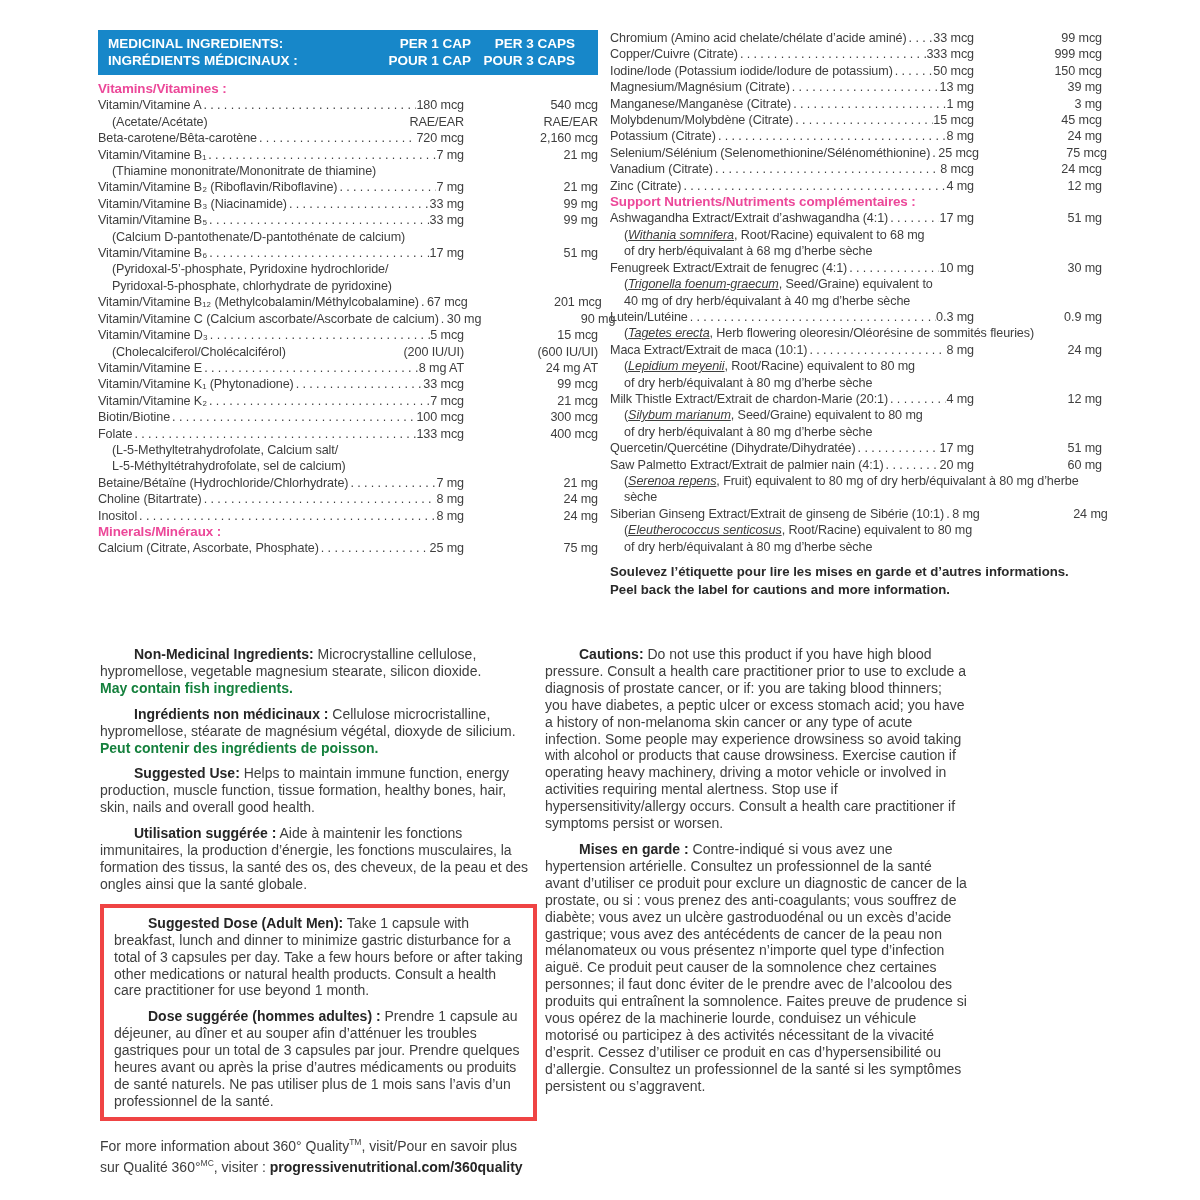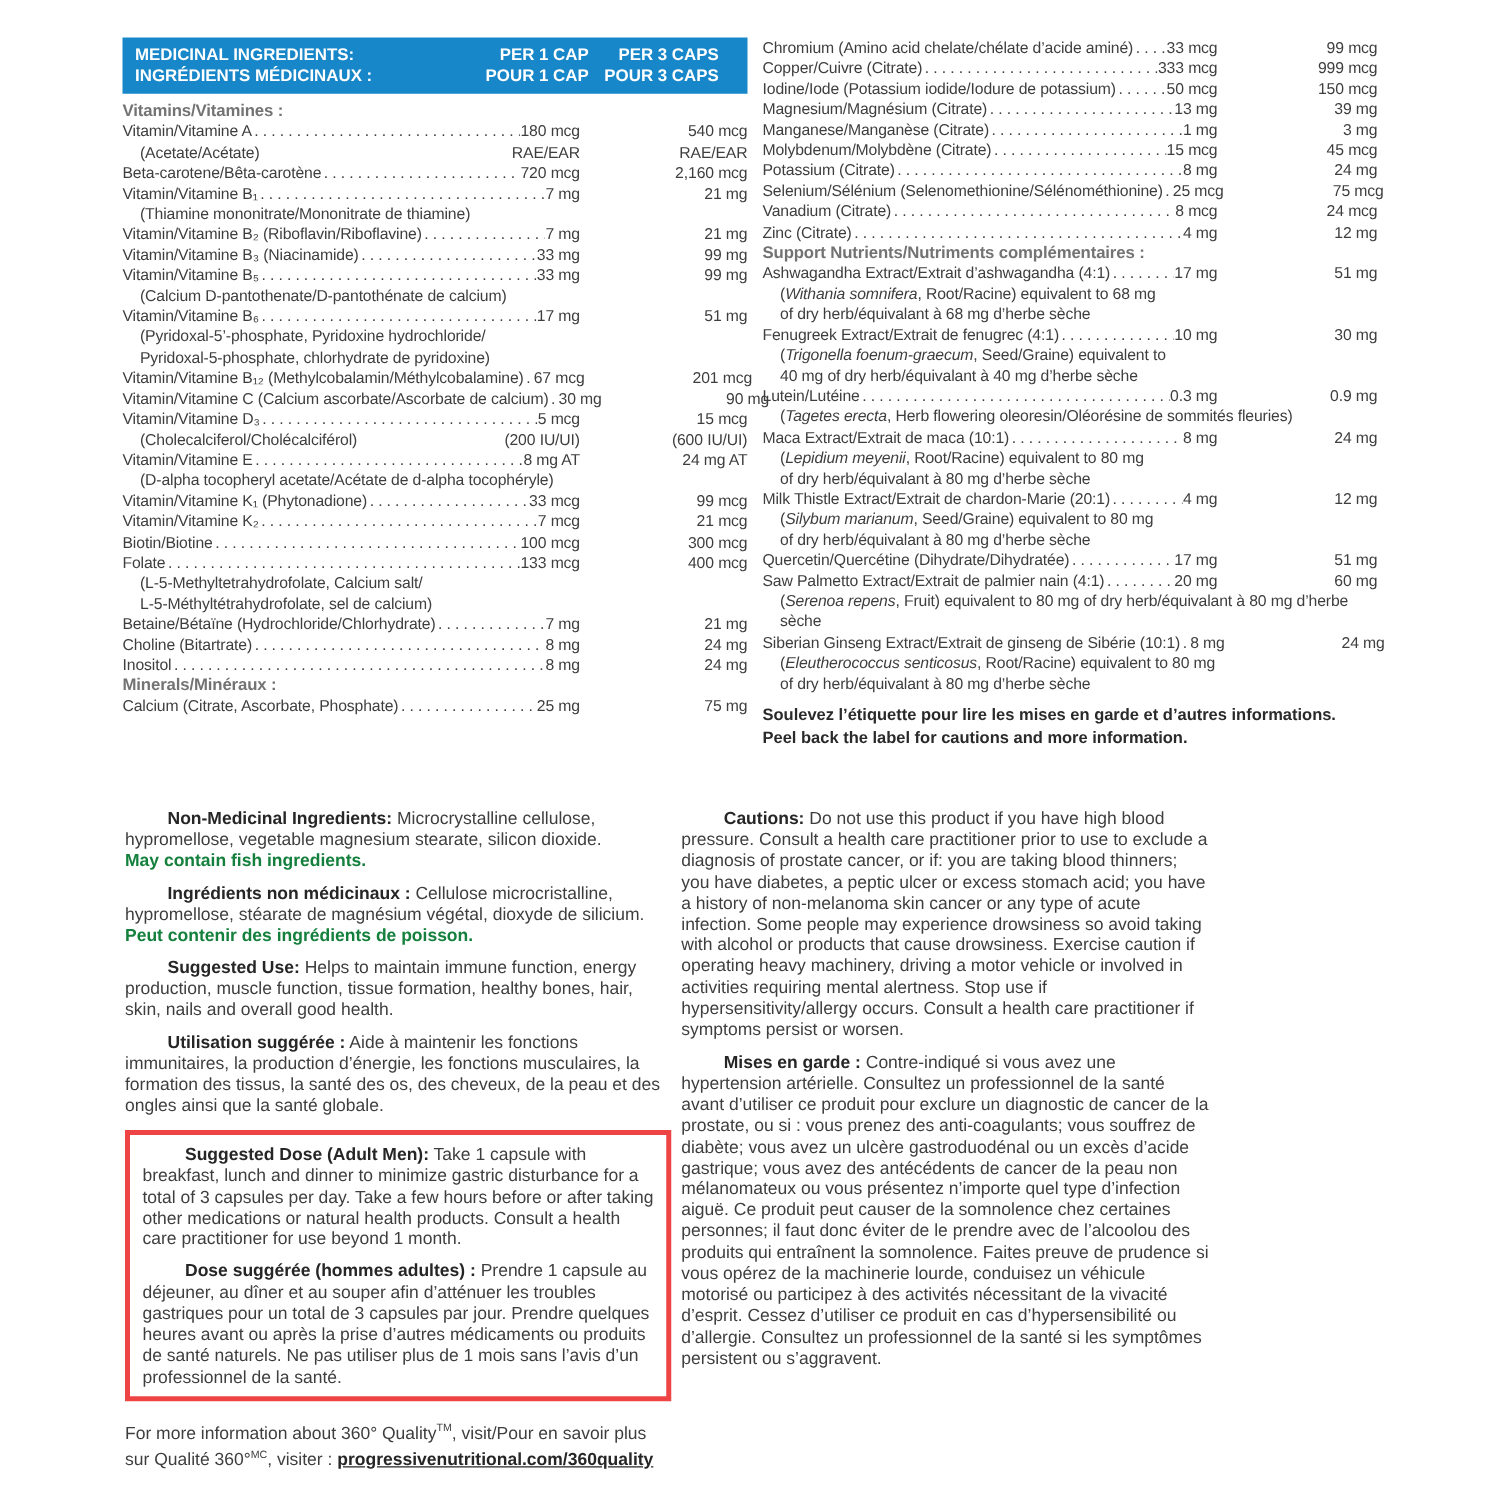--- a/index.html
+++ b/index.html
@@ -8,40 +8,40 @@
   
   .col-left{position:absolute;left:98px;top:30px;width:500px;}
   .col-right{position:absolute;left:610px;top:30px;width:492px;}
   .bar{display:flex;background:#1787c9;color:#fff;font-weight:bold;font-size:13.5px;
        line-height:16.5px;padding:6px 23px 6px 10px;}
   .bar .bt{flex:1;}
   .bar .b1{text-align:right;white-space:nowrap;}
   .bar .b3{width:104px;text-align:right;white-space:nowrap;flex:none;}
   .rows{margin-top:6px;font-size:12.6px;line-height:16.4px;letter-spacing:-0.1px;}
   .col-right .rows{margin-top:0;}
-  .sec{color:#737373;font-weight:bold;font-size:13.4px;}
+  .sec{color:#ec4899;font-weight:bold;font-size:13.4px;}
   .r{display:flex;align-items:baseline;}
   .r .nm{white-space:nowrap;}
   .r .dots{flex:1;min-width:4px;overflow:hidden;white-space:nowrap;padding:0 2px;}
   .r .a1{white-space:nowrap;}
   .r .a3{width:102px;flex:none;text-align:right;white-space:nowrap;padding-left:32px;}
   .col-right .r .a3{width:96px;}
   .sub{padding-left:14px;}
-  i.lat{font-style:italic;}
+  i.lat{font-style:italic;text-decoration:underline;}
   .tnotes{margin-top:8px;font-weight:bold;color:#2a2a2a;font-size:13.2px;line-height:17.5px;}
   
   .bcol-left{position:absolute;left:100px;top:646px;width:437px;}
   .bcol-right{position:absolute;left:545px;top:646px;width:422px;}
   .para{font-size:14px;line-height:16.9px;margin:0 0 9px 0;color:#3e3e3e;}
   .lead{font-weight:bold;color:#262626;padding-left:34px;}
   .boldline{display:block;font-weight:bold;color:#15803d;}
   .dose-box{border:4px solid #ef4444;padding:7px 10px;margin:11px 0 13px 0;}
   .dose-box .para:last-child{margin-bottom:0;}
   .sup{font-size:8.5px;vertical-align:6px;}
-  .url{font-weight:bold;color:#262626;text-decoration:underline;}
+  .url{font-weight:bold;color:#262626;}
 </style>
 </head>
 <body>
 
 <div class="label">
 
   <div class="col-left">
     <div class="bar">
       <div class="bt">
         <div>MEDICINAL INGREDIENTS:</div>
@@ -133,21 +133,20 @@
           <span class="dots"></span>
           <span class="a1">(200 IU/UI)</span>
           <span class="a3">(600 IU/UI)</span>
         </div>
         <div class="r">
           <span class="nm">Vitamin/Vitamine E</span>
           <span class="dots">. . . . . . . . . . . . . . . . . . . . . . . . . . . . . . . . . . . . . . . . . . . . . . . . . . . . . . . . . . . . . . . . . . . . . . . . . . . . . . . . . . . . . . . . . . . . . . . . . . . . . . . . . . . . . . . . . . . . . . . . </span>
           <span class="a1">8 mg AT</span>
           <span class="a3">24 mg AT</span>
         </div>
-        <div class="sub"><span class="nm2">(D-alpha tocopheryl acetate/Acétate de d-alpha tocophéryle)</span></div>
         <div class="r">
           <span class="nm">Vitamin/Vitamine K₁ (Phytonadione)</span>
           <span class="dots">. . . . . . . . . . . . . . . . . . . . . . . . . . . . . . . . . . . . . . . . . . . . . . . . . . . . . . . . . . . . . . . . . . . . . . . . . . . . . . . . . . . . . . . . . . . . . . . . . . . . . . . . . . . . . . . . . . . . . . . . </span>
           <span class="a1">33 mcg</span>
           <span class="a3">99 mcg</span>
         </div>
         <div class="r">
           <span class="nm">Vitamin/Vitamine K₂</span>
           <span class="dots">. . . . . . . . . . . . . . . . . . . . . . . . . . . . . . . . . . . . . . . . . . . . . . . . . . . . . . . . . . . . . . . . . . . . . . . . . . . . . . . . . . . . . . . . . . . . . . . . . . . . . . . . . . . . . . . . . . . . . . . . </span>
           <span class="a1">7 mcg</span>

